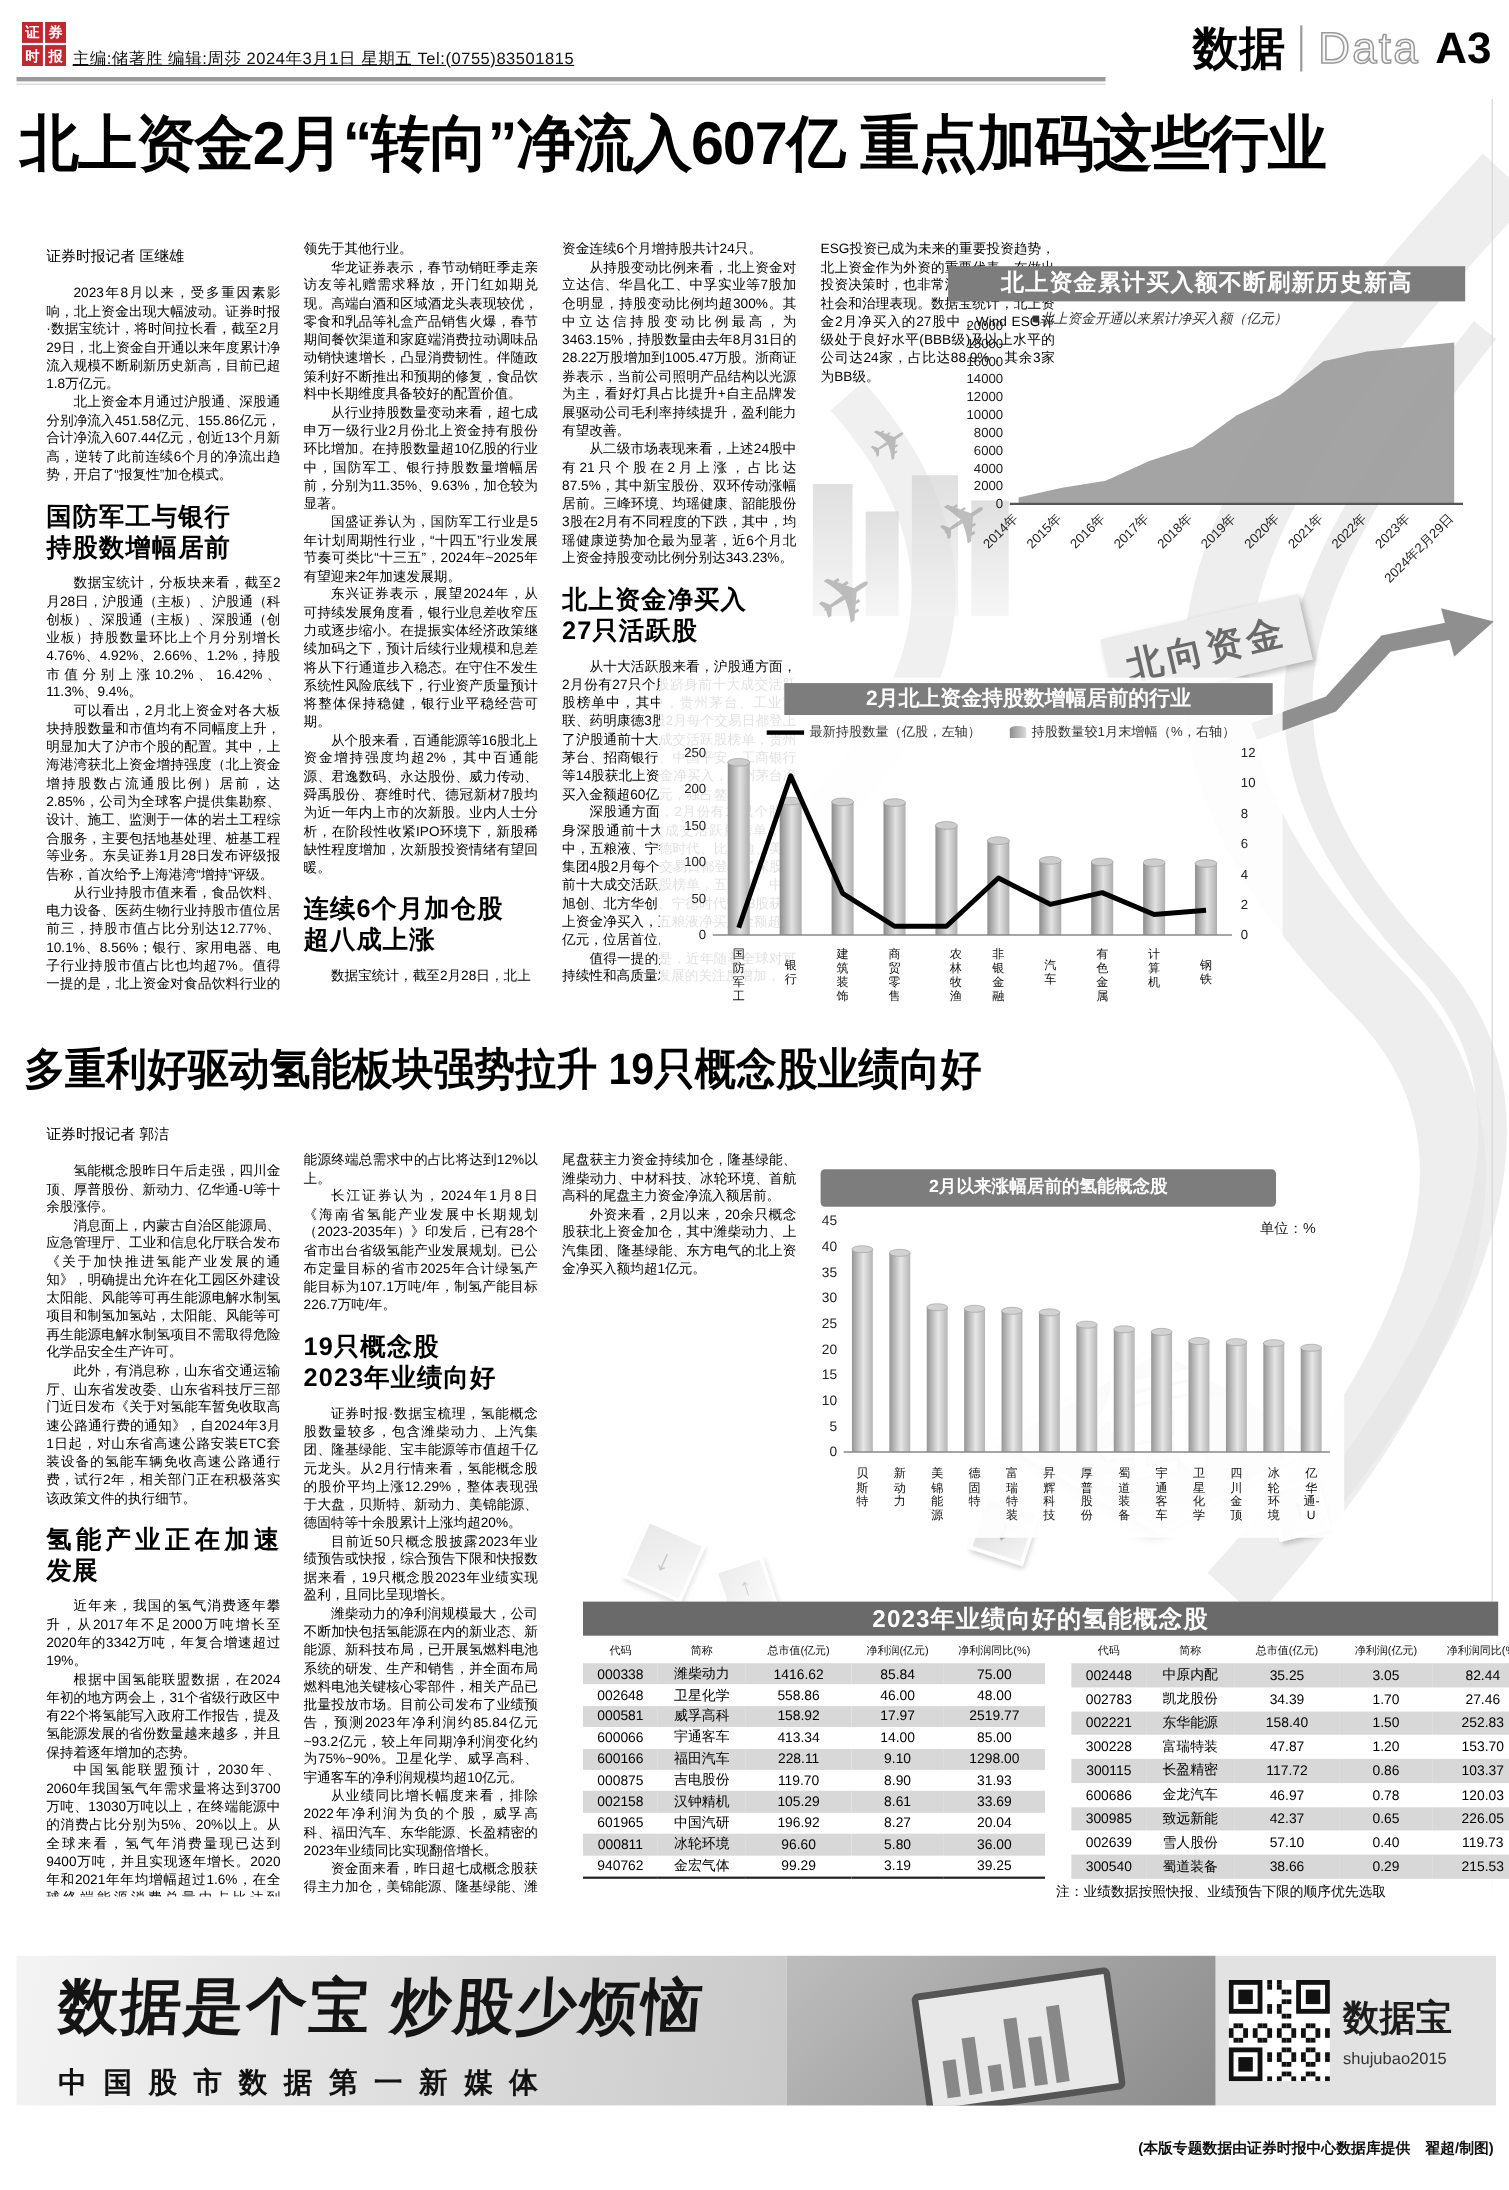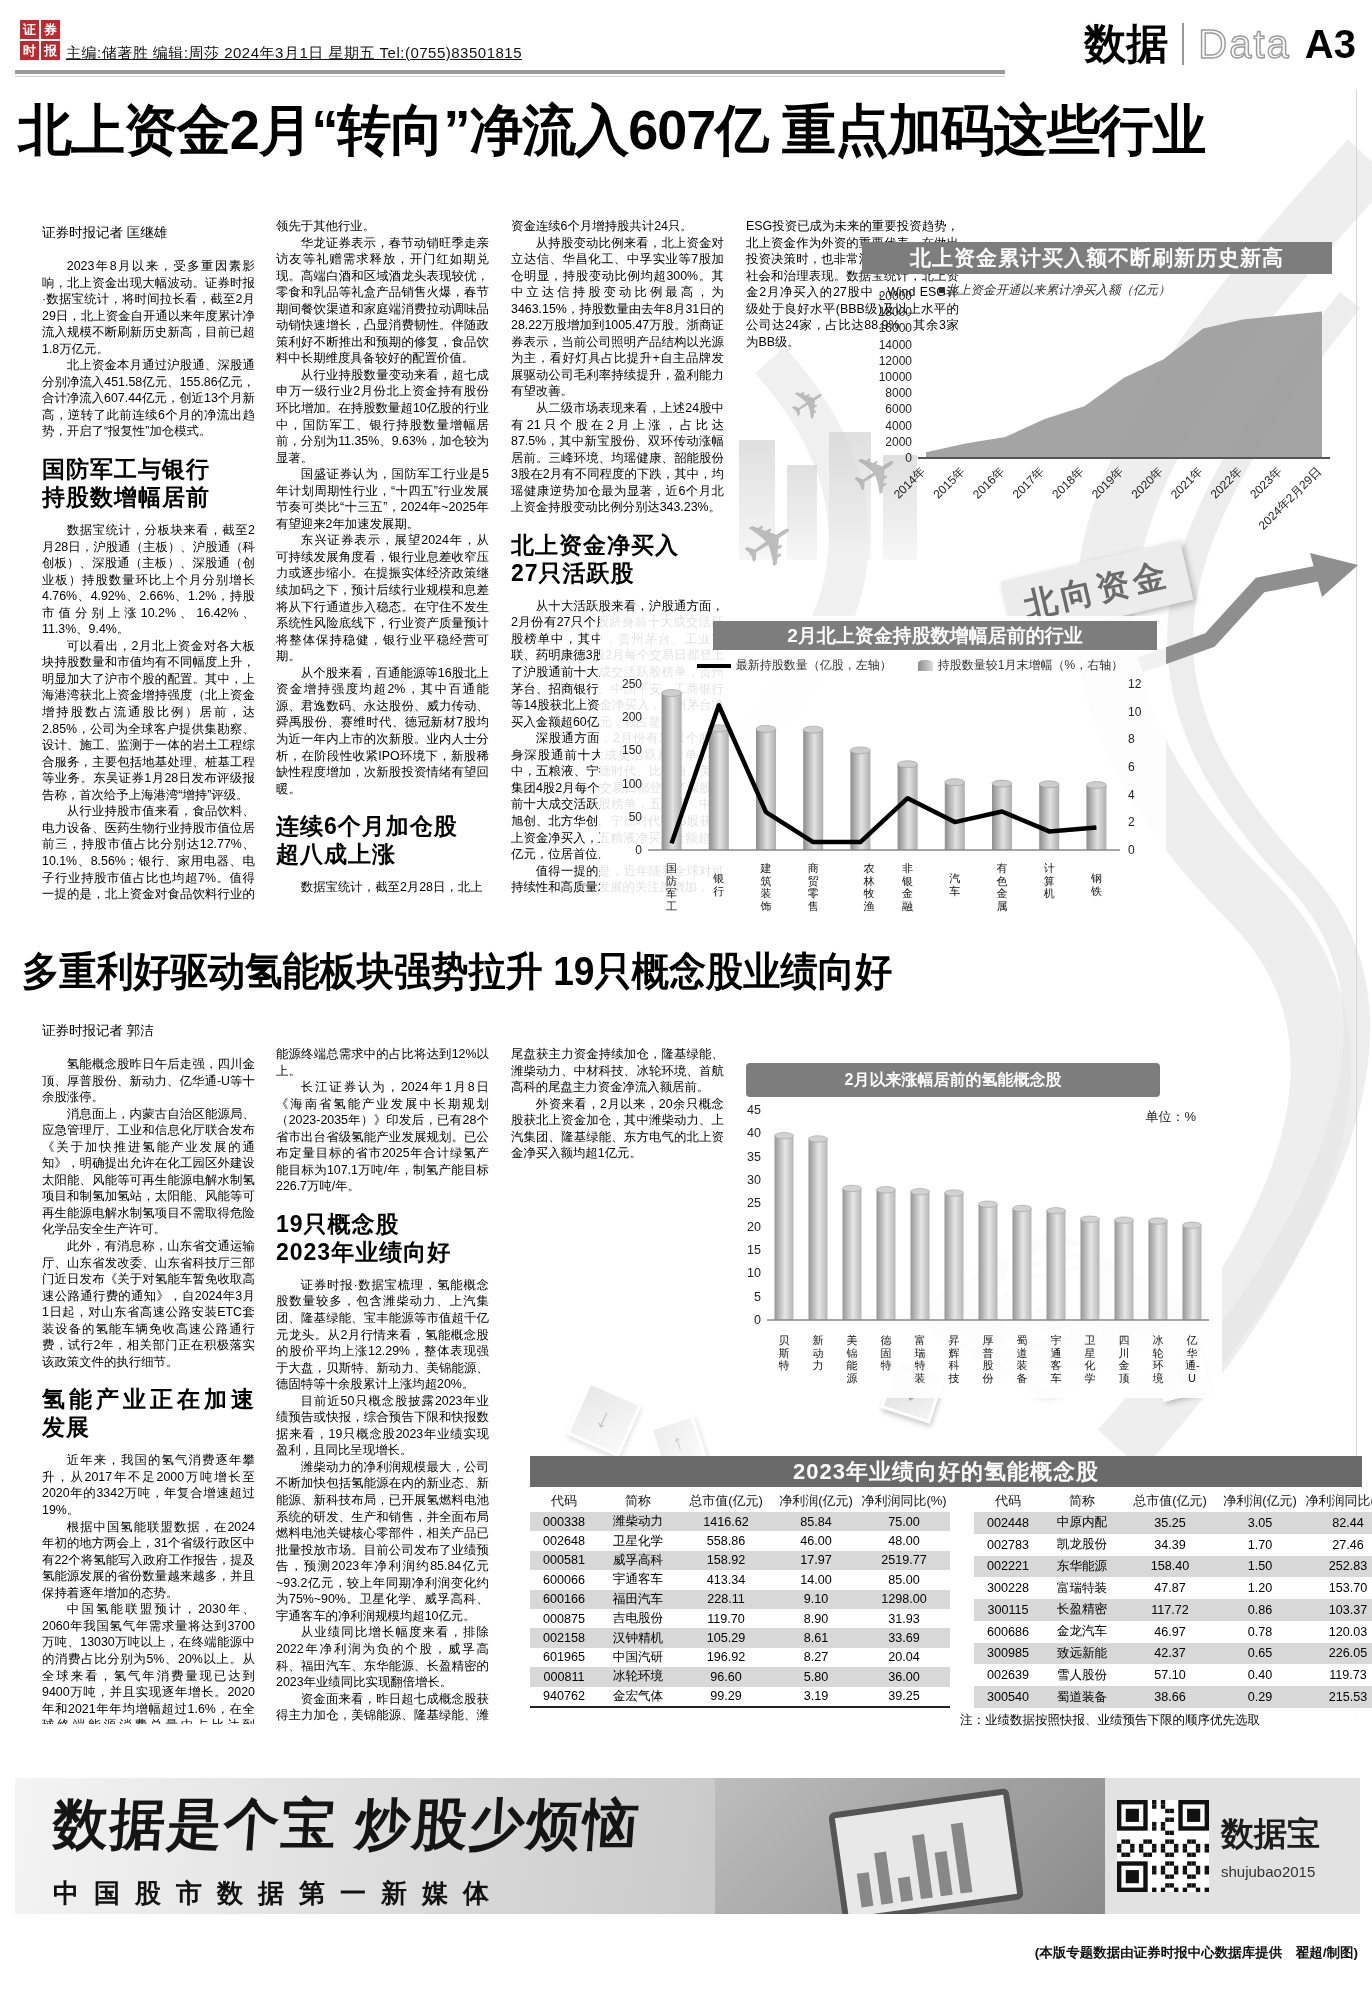--- a/index.html
+++ b/index.html
@@ -47,21 +47,21 @@
   #h2c .unit{position:absolute;right:26px;top:66px;font-size:13px;color:#222;}
   .cats{position:absolute;}
   .cats div{position:absolute;width:14px;font-size:11px;line-height:12.5px;word-break:break-all;text-align:center;color:#111;}
   svg text{font-family:"Liberation Sans","DejaVu Sans",sans-serif;}
   
   #tbl{left:530px;top:1456px;width:832px;background:rgba(255,255,255,.85);}
   #tbl .chart-head{position:static;width:832px;height:31px;font-size:22px;line-height:31px;background:#6a6a6a;letter-spacing:1px;}
   #tbl .wrap{display:flex;gap:24px;padding-top:2px;}
   table{border-collapse:collapse;table-layout:fixed;}
   #tbl table{width:404px;font-size:12.6px;}
-  #tbl th{font-weight:400;font-size:13px;height:21px;color:#111;}
+  #tbl th{font-weight:400;font-size:10px;height:21px;color:#111;}
   #tbl td{height:19.4px;text-align:center;padding:0;}
   #tbl tbody tr:nth-child(odd){background:#d8d8d8;}
   #tbl .left-tb{border-bottom:2px solid #222;}
   #tbl .note{font-size:12.5px;margin:4px 0 0 430px;}
   
   #banner{left:15px;top:1778px;width:1345px;height:136px;display:flex;}
   #bn-left{width:700px;background:linear-gradient(100deg,#f4f4f4,#c9c9c9);padding:10px 0 0 38px;box-sizing:border-box;}
   #bn-slogan{font-size:55px;font-weight:900;color:#151515;transform:skewX(-4deg);letter-spacing:2px;}
   #bn-sub{font-size:26px;font-weight:700;letter-spacing:15px;margin-top:14px;color:#111;}
   #bn-mid{width:390px;background:linear-gradient(135deg,#bdbdbd,#8b8b8b);position:relative;overflow:hidden;}

